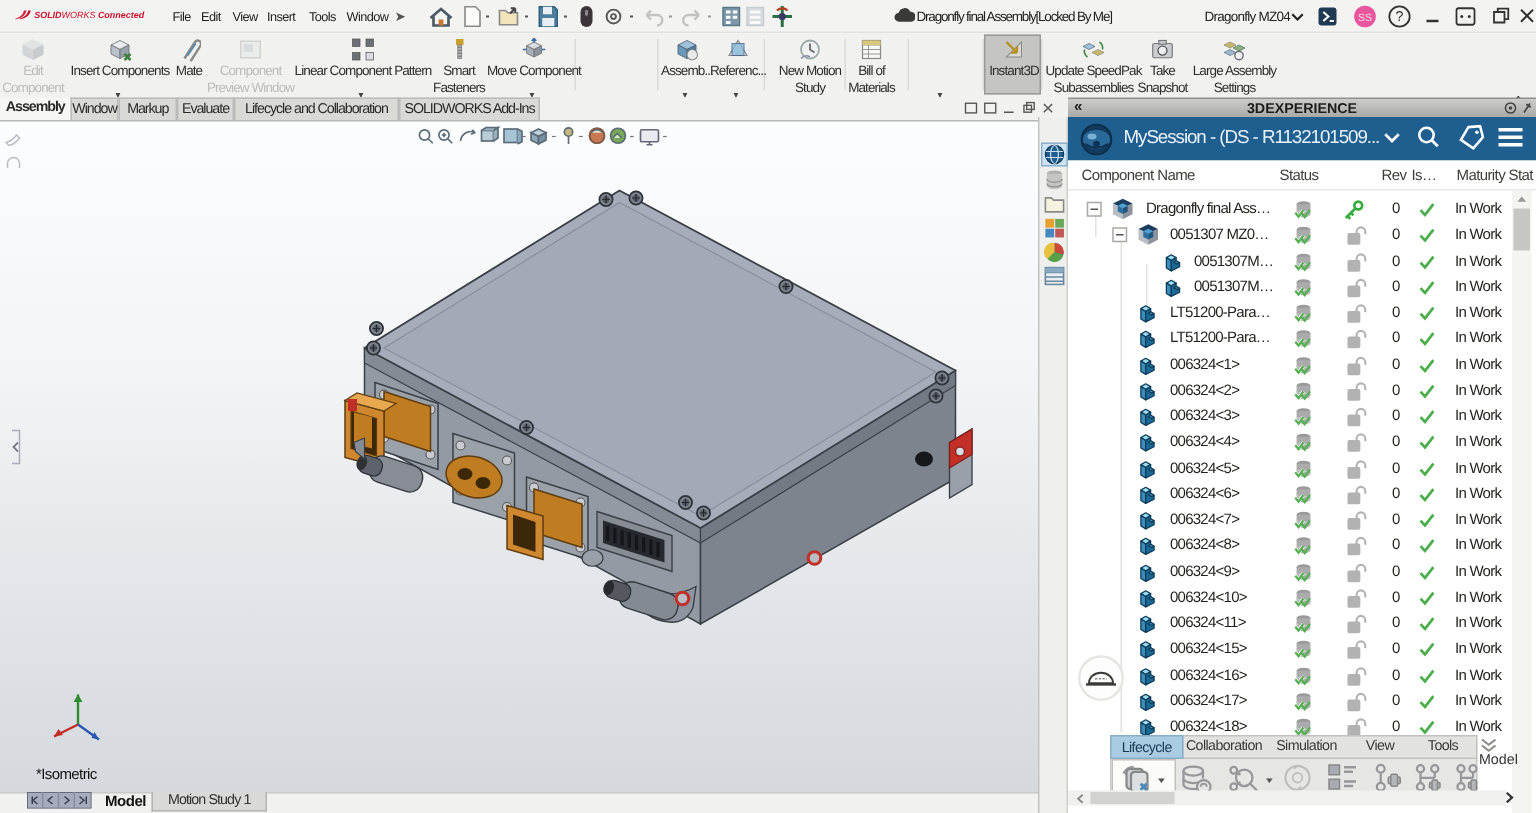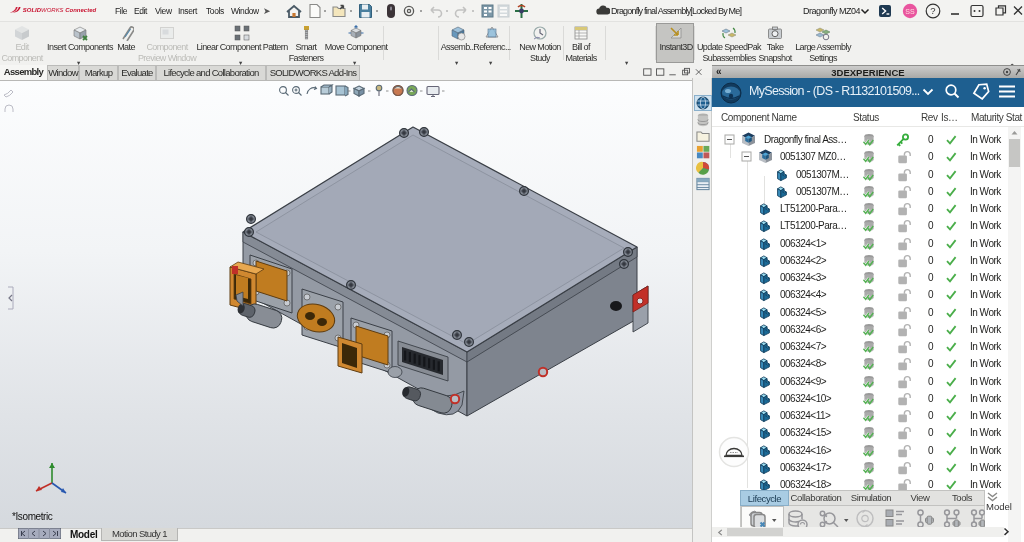--- a/index.html
+++ b/index.html
@@ -401,21 +401,21 @@
       <svg class="abs" style="left:30px;top:372px" width="46" height="48" viewBox="0 0 46 48">
 <g stroke-width="1.6" fill="none">
 <path d="M22 30 V10" stroke="#2e8b2e"></path>
           <path d="M22 10 l-3 5 h6 z" fill="#2e8b2e" stroke="none"></path>
 <path d="M22 30 L6 38" stroke="#c03028"></path>
           <path d="M6 38 l6-1 -3-4 z" fill="#c03028" stroke="none"></path>
 <path d="M22 30 L36 40" stroke="#2858b0"></path>
           <path d="M36 40 l-5-1 2-4 z" fill="#2858b0" stroke="none"></path>
 </g>
       </svg>
-      <div class="abs" style="left:12px;top:430px;font-size:10px;letter-spacing:-0.4px;color:#111">*Isometric</div>
+      <div class="abs" style="left:24px;top:430px;font-size:10px;letter-spacing:-0.4px;color:#111">*Isometric</div>
     </div>
 <div id="bottombar"></div>
     <svg class="abs" style="left:18px;top:528px" width="43" height="11" viewBox="0 0 43 11">
 <rect x="0" y="0" width="43" height="11" fill="#a6abbd" stroke="#555a66" stroke-width="1"></rect>
 <path d="M10.5 0 v11 M21 0 v11 M31.5 0 v11" stroke="#8a8fa0" stroke-width="1"></path>
 <g stroke="#3a3f50" stroke-width="1" fill="none">
         <path d="M7 3 l-3 2.5 3 2.5 M3.5 3 v5"></path>
         <path d="M17 3 l-3 2.5 3 2.5"></path>
         <path d="M25 3 l3 2.5 -3 2.5"></path>
         <path d="M35 3 l3 2.5 -3 2.5 M39.5 3 v5"></path>

